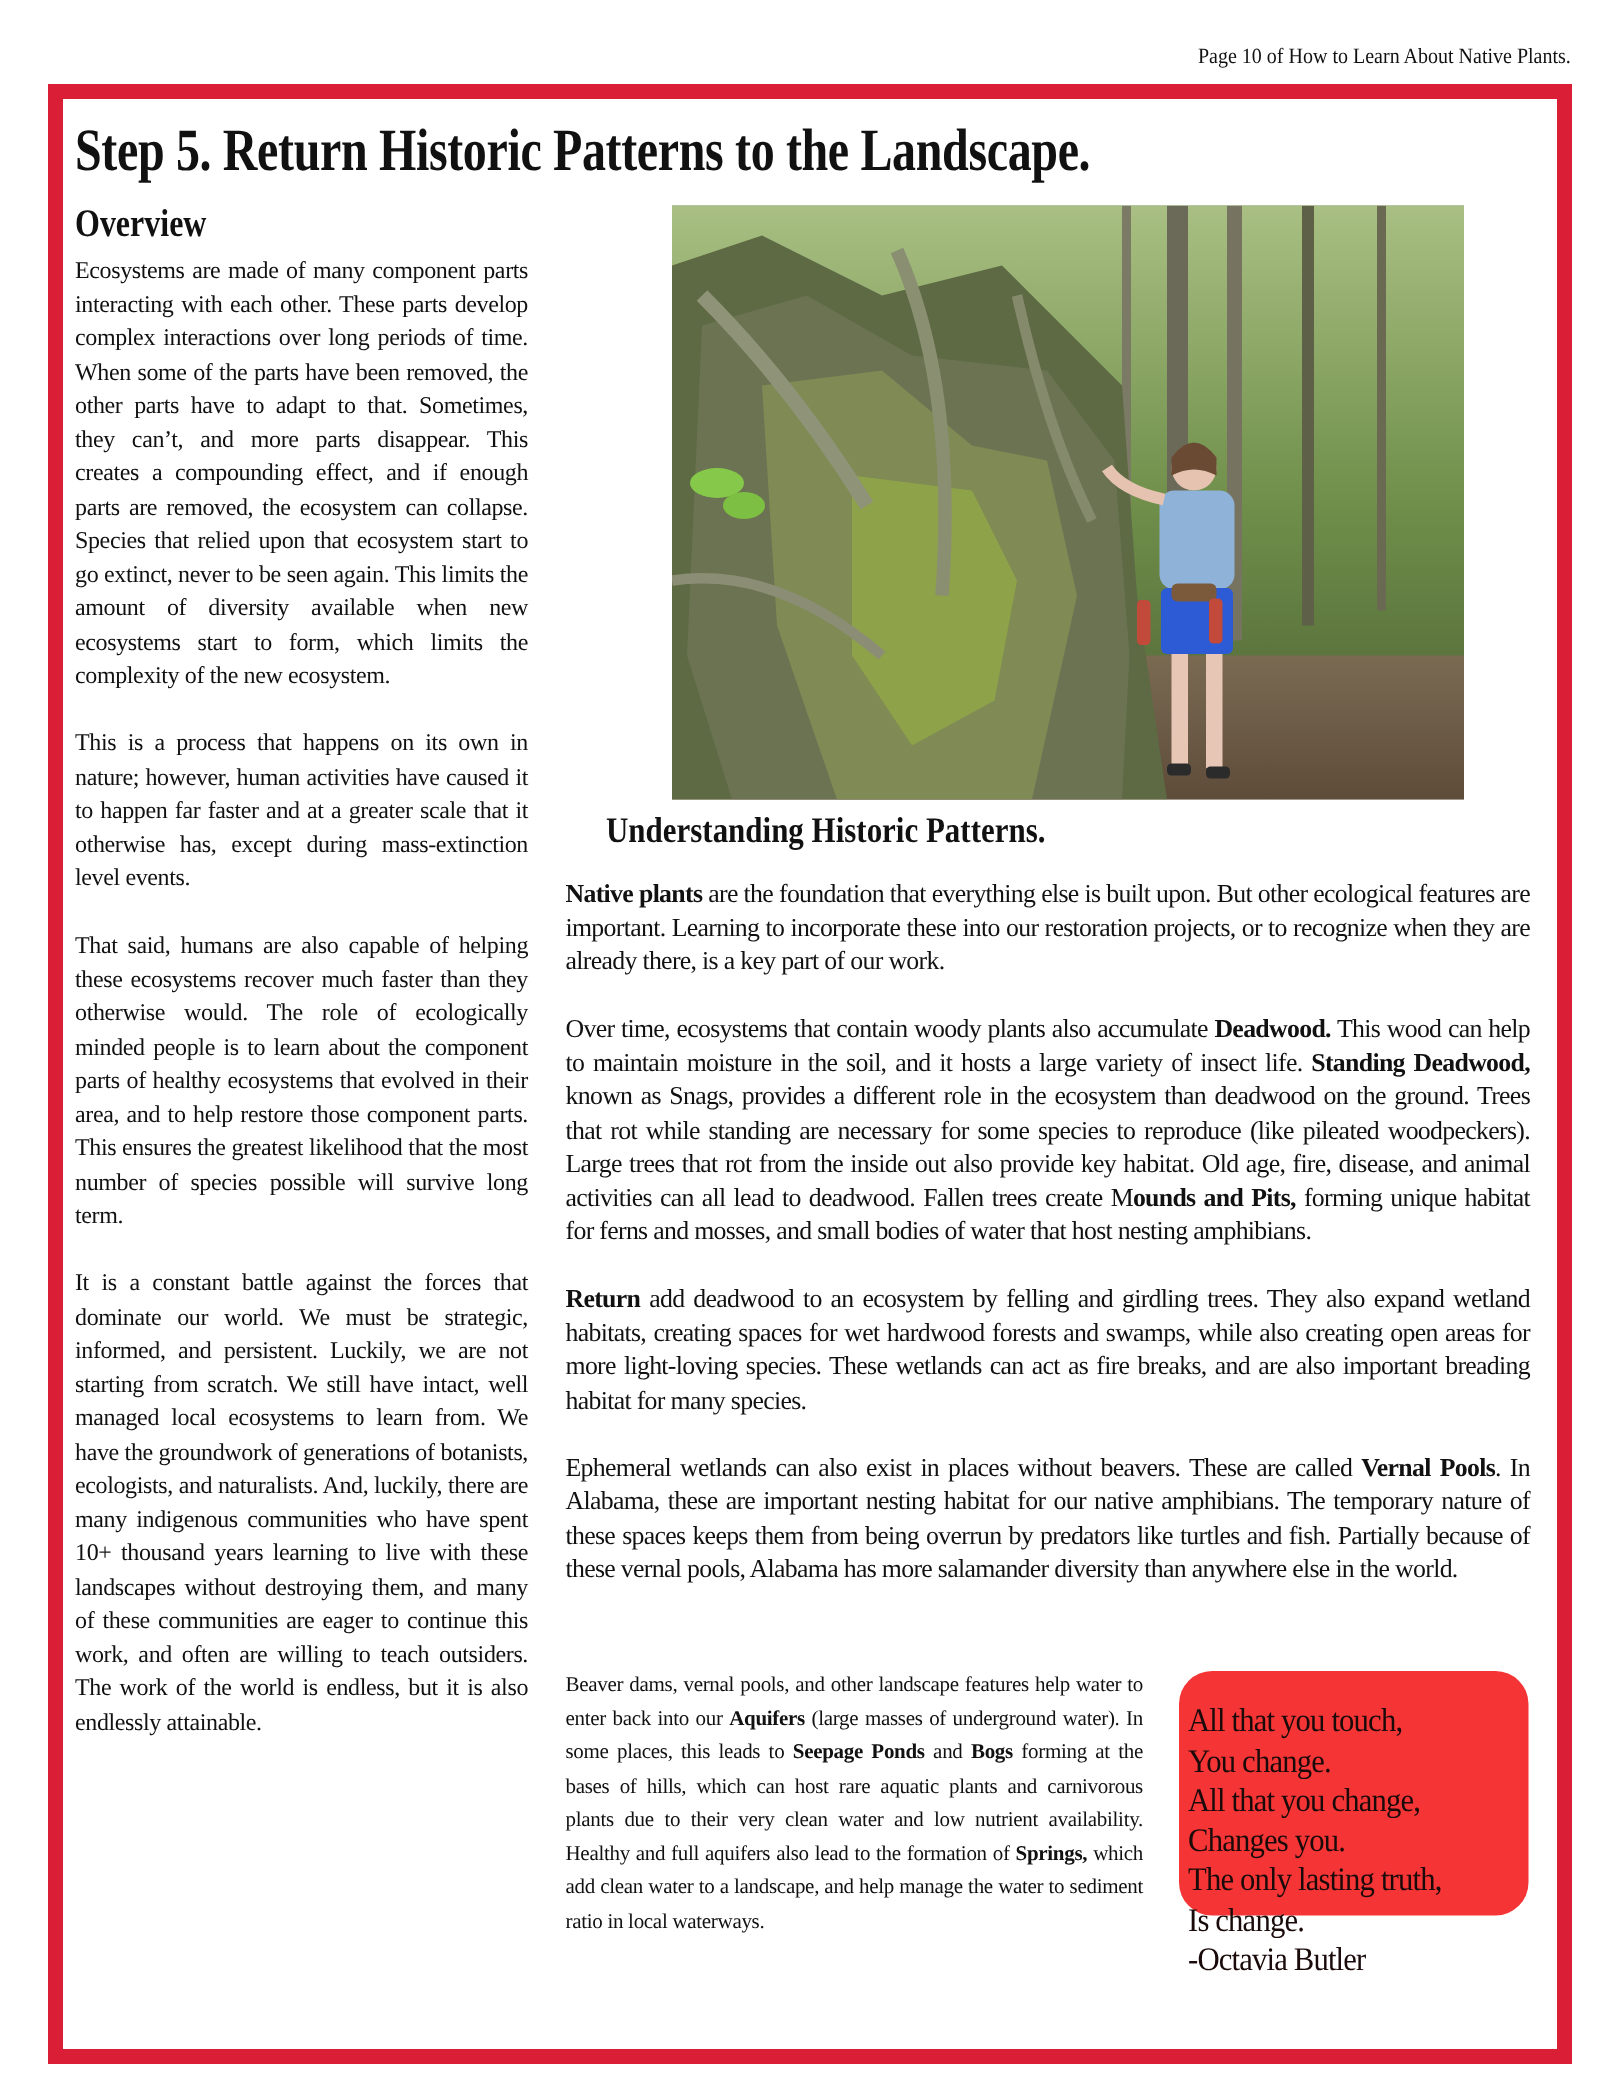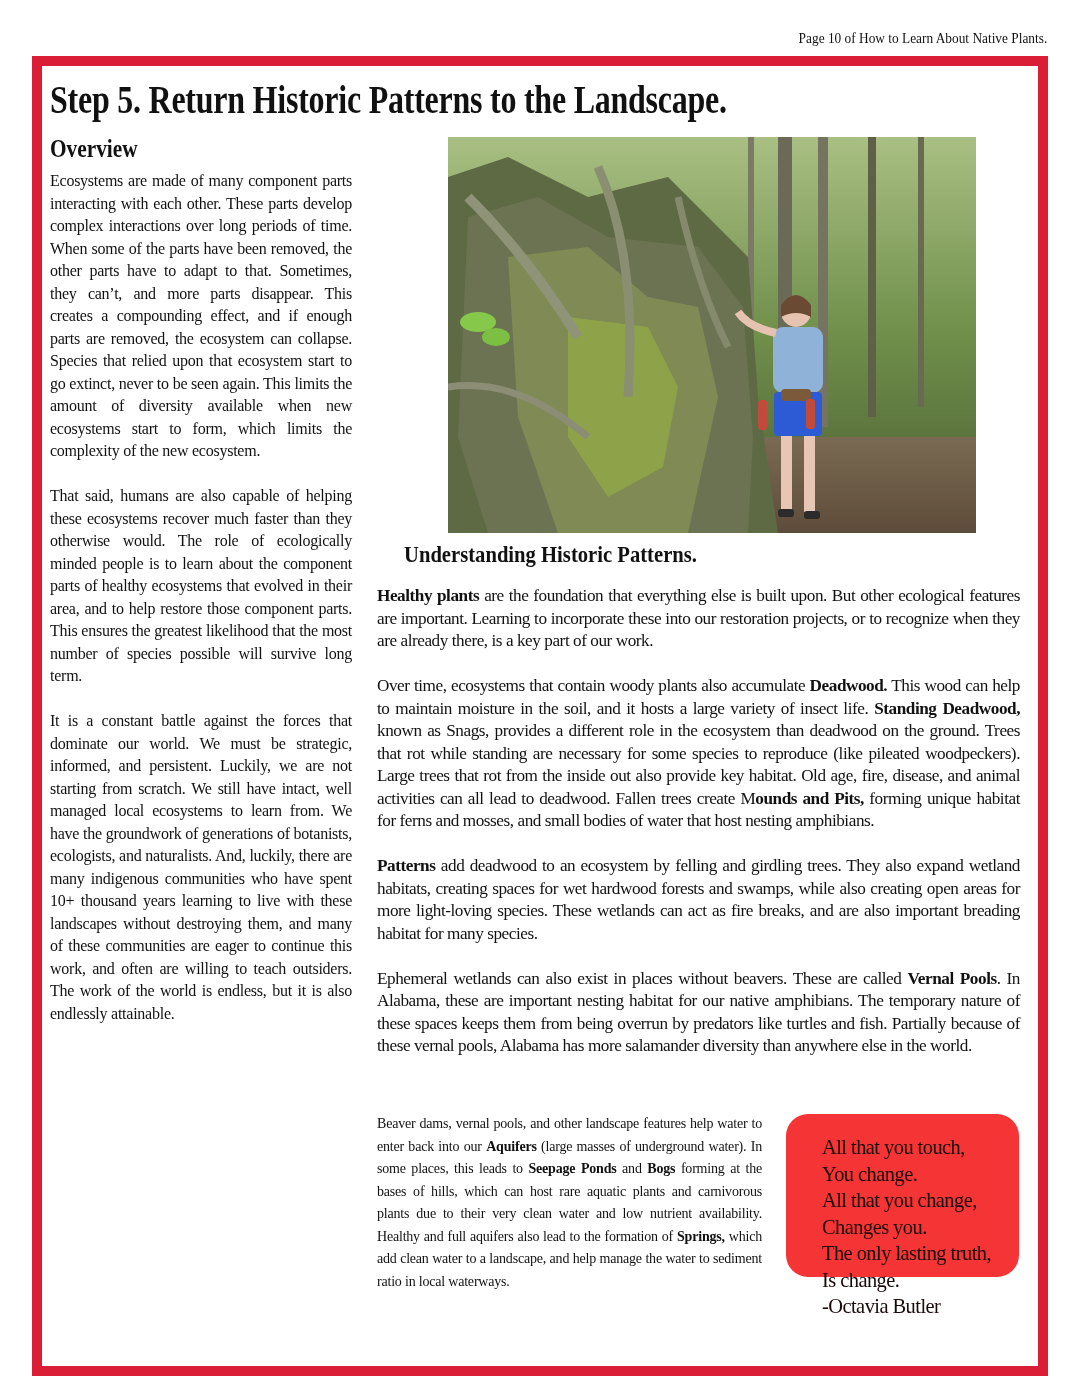--- a/index.html
+++ b/index.html
@@ -17,38 +17,39 @@
   .left-col p { margin: 0 0 22.5px 0; font-size: 16px; line-height: 22.5px; text-align: justify; letter-spacing: -0.25px; }
   .photo { position: absolute; left: 448px; top: 137px; width: 528px; height: 396px; overflow: hidden;
            background: linear-gradient(180deg, #6f8d4c 0%, #4e6a35 35%, #5b5a3d 75%, #6e5a45 100%); }
   .sub-h { position: absolute; left: 404px; top: 541px; font-size: 24px; font-weight: bold;
            transform: scaleX(0.86); transform-origin: left top; white-space: nowrap; }
   .right-col { position: absolute; left: 377px; top: 585px; width: 643px; }
   .right-col p { margin: 0 0 22.5px 0; font-size: 17.2px; line-height: 22.5px; text-align: justify; letter-spacing: -0.45px; }
   .bottom-col { position: absolute; left: 377px; top: 1113px; width: 385px; }
   .bottom-col p { margin: 0; font-size: 14px; line-height: 22.5px; text-align: justify; letter-spacing: -0.2px; }
   .quote { position: absolute; left: 786px; top: 1114px; width: 233px; height: 163px;
-           background: #f53535; border-radius: 22px; box-sizing: border-box; padding: 20px 0 0 36px; }
+           background: #f53535; border-radius: 22px; box-sizing: border-box; padding: 20px 0 0 6px; }
   .quote div { font-size: 22px; line-height: 26.5px; color: #1a0a0a; white-space: nowrap;
                letter-spacing: -0.6px; transform: scaleX(0.93); transform-origin: left top; }
   b { font-weight: bold; }
 </style>
 </head>
 <body>
 
 <div class="page-header">Page 10 of  How to Learn About Native Plants.</div>
 
 <div class="frame"></div>
 
 <div class="title">Step 5. Return Historic Patterns to the Landscape.</div>
 
 <div class="overview-h">Overview</div>
 
 <div class="left-col">
   <p>Ecosystems are made of many component parts interacting with each other. These parts develop complex interactions over long periods of time. When some of the parts have been removed, the other parts have to adapt to that. Sometimes, they can’t, and more parts disappear. This creates a compounding effect, and if enough parts are removed, the ecosystem can collapse. Species that relied upon that ecosystem start to go extinct, never to be seen again. This limits the amount of diversity available when new ecosystems start to form, which limits the complexity of the new ecosystem.</p>
+  <p>This is a process that happens on its own in nature; however, human activities have caused it to happen far faster and at a greater scale that it otherwise has, except during mass-extinction level events.</p>
   <p>That said, humans are also capable of helping these ecosystems recover much faster than they otherwise would. The role of ecologically minded people is to learn about the component parts of healthy ecosystems that evolved in their area, and to help restore those component parts. This ensures the greatest likelihood that the most number of species possible will survive long term.</p>
   <p>It is a constant battle against the forces that dominate our world. We must be strategic, informed, and persistent. Luckily, we are not starting from scratch. We still have intact, well managed local ecosystems to learn from. We have the groundwork of generations of botanists, ecologists, and naturalists. And, luckily, there are many indigenous communities who have spent 10+ thousand years learning to live with these landscapes without destroying them, and many of these communities are eager to continue this work, and often are willing to teach outsiders. The work of the world is endless, but it is also endlessly attainable.</p>
 </div>
 
 <div class="photo" title="Person in blue shirt and shorts standing beside a large moss-covered uprooted tree root mass in a forest">
   <svg width="528" height="396" viewBox="0 0 528 396" xmlns="http://www.w3.org/2000/svg">
     <defs>
       <linearGradient id="sky" x1="0" y1="0" x2="0" y2="1">
         <stop offset="0" stop-color="#a9bf83"></stop>
         <stop offset="0.5" stop-color="#6f8f4a"></stop>
@@ -87,23 +88,23 @@
     <rect x="356" y="299" width="11" height="76" fill="#e8c6b6"></rect>
     <rect x="330" y="372" width="16" height="8" rx="3" fill="#2b2b2b"></rect>
     <rect x="356" y="374" width="16" height="8" rx="3" fill="#2b2b2b"></rect>
     <path d="M328 196 Q300 190 290 175" stroke="#e6c2b0" stroke-width="8" fill="none"></path>
   </svg>
 </div>
 
 <div class="sub-h">Understanding Historic Patterns.</div>
 
 <div class="right-col">
-  <p><b>Healthy plants</b><span> are the foundation that everything else is built upon. But other ecological features are important. Learning to incorporate these into our restoration projects, or to recognize when they are already there, is a key part of  our work.</span></p>
+  <p><b>Native plants</b><span> are the foundation that everything else is built upon. But other ecological features are important. Learning to incorporate these into our restoration projects, or to recognize when they are already there, is a key part of  our work.</span></p>
   <p><span>Over time, ecosystems that contain woody plants also accumulate </span><b>Deadwood.</b><span> This wood can help to maintain moisture in the soil, and it hosts a large variety of  insect life. </span><b>Standing Deadwood,</b><span> known as Snags,  provides a different role in the ecosystem than deadwood on the ground. Trees that rot while standing are  necessary for some species to reproduce (like pileated woodpeckers). Large trees that rot from the inside out also provide key habitat. Old age, fire, disease, and animal activities can all lead to deadwood. Fallen trees create M</span><b>ounds and Pits,</b><span> forming unique habitat for ferns and mosses, and small bodies of  water that host nesting amphibians.</span></p>
-  <p><b>Patterns</b><span> add deadwood to an ecosystem by felling and girdling trees. They also expand wetland habitats, creating spaces for wet hardwood forests and swamps, while also creating open areas for more light-loving species. These wetlands can act as fire breaks, and are also important breading habitat for many species.</span></p>
+  <p><b>Return</b><span> add deadwood to an ecosystem by felling and girdling trees. They also expand wetland habitats, creating spaces for wet hardwood forests and swamps, while also creating open areas for more light-loving species. These wetlands can act as fire breaks, and are also important breading habitat for many species.</span></p>
   <p><span>Ephemeral wetlands can also exist in places without beavers. These are called </span><b>Vernal Pools</b><span>. In Alabama, these are important nesting habitat for our native amphibians. The temporary nature of  these spaces keeps them from being overrun by predators like turtles and fish. Partially because of  these vernal pools, Alabama has more salamander diversity than anywhere else in the world.</span></p>
 </div>
 
 <div class="bottom-col">
   <p><span>Beaver dams, vernal pools, and other landscape features help water to enter back into our </span><b>Aquifers</b><span> (large masses of underground water). In some places, this leads to </span><b>Seepage Ponds</b><span> and </span><b>Bogs</b><span> forming at the bases of hills, which can host rare aquatic plants and carnivorous plants due to their very clean water and low nutrient availability. Healthy and full aquifers also lead to the formation of </span><b>Springs,</b><span> which add clean water to a landscape, and help manage the water to sediment ratio in local waterways.</span></p>
 </div>
 
 <div class="quote">
   <div>All that you touch,</div>
   <div>You change.</div>

